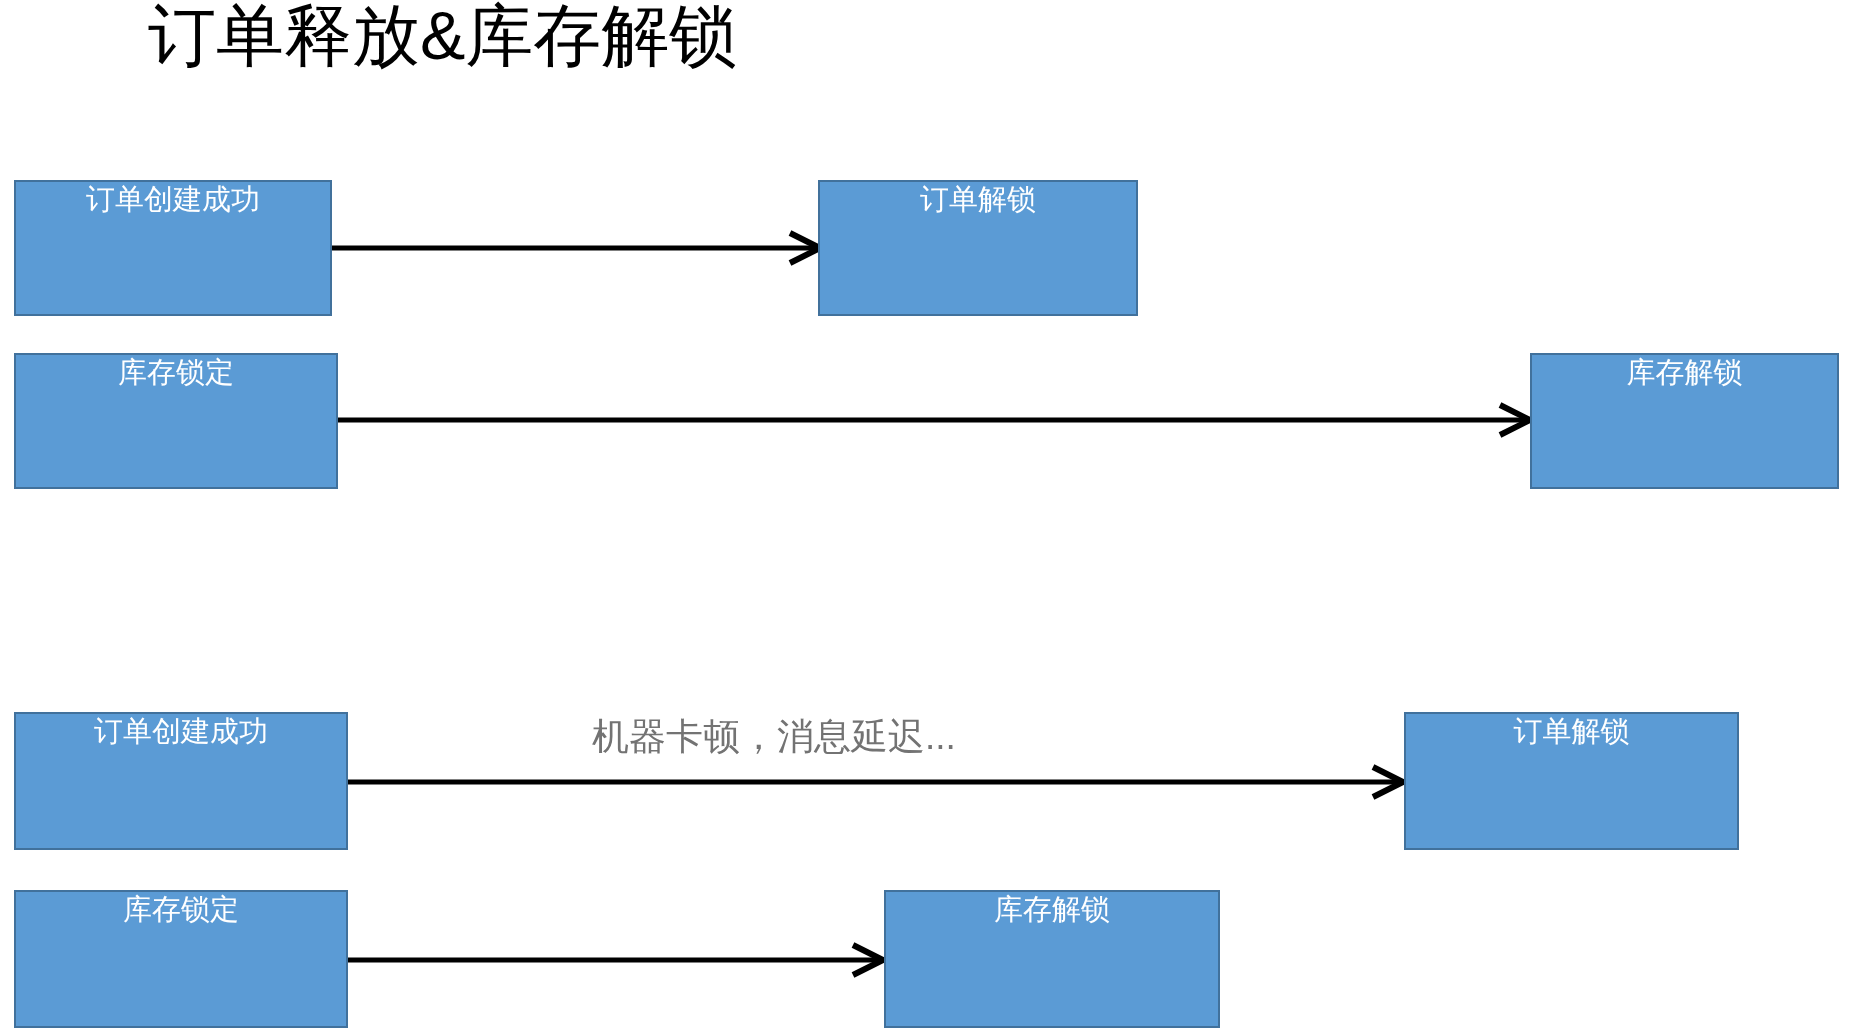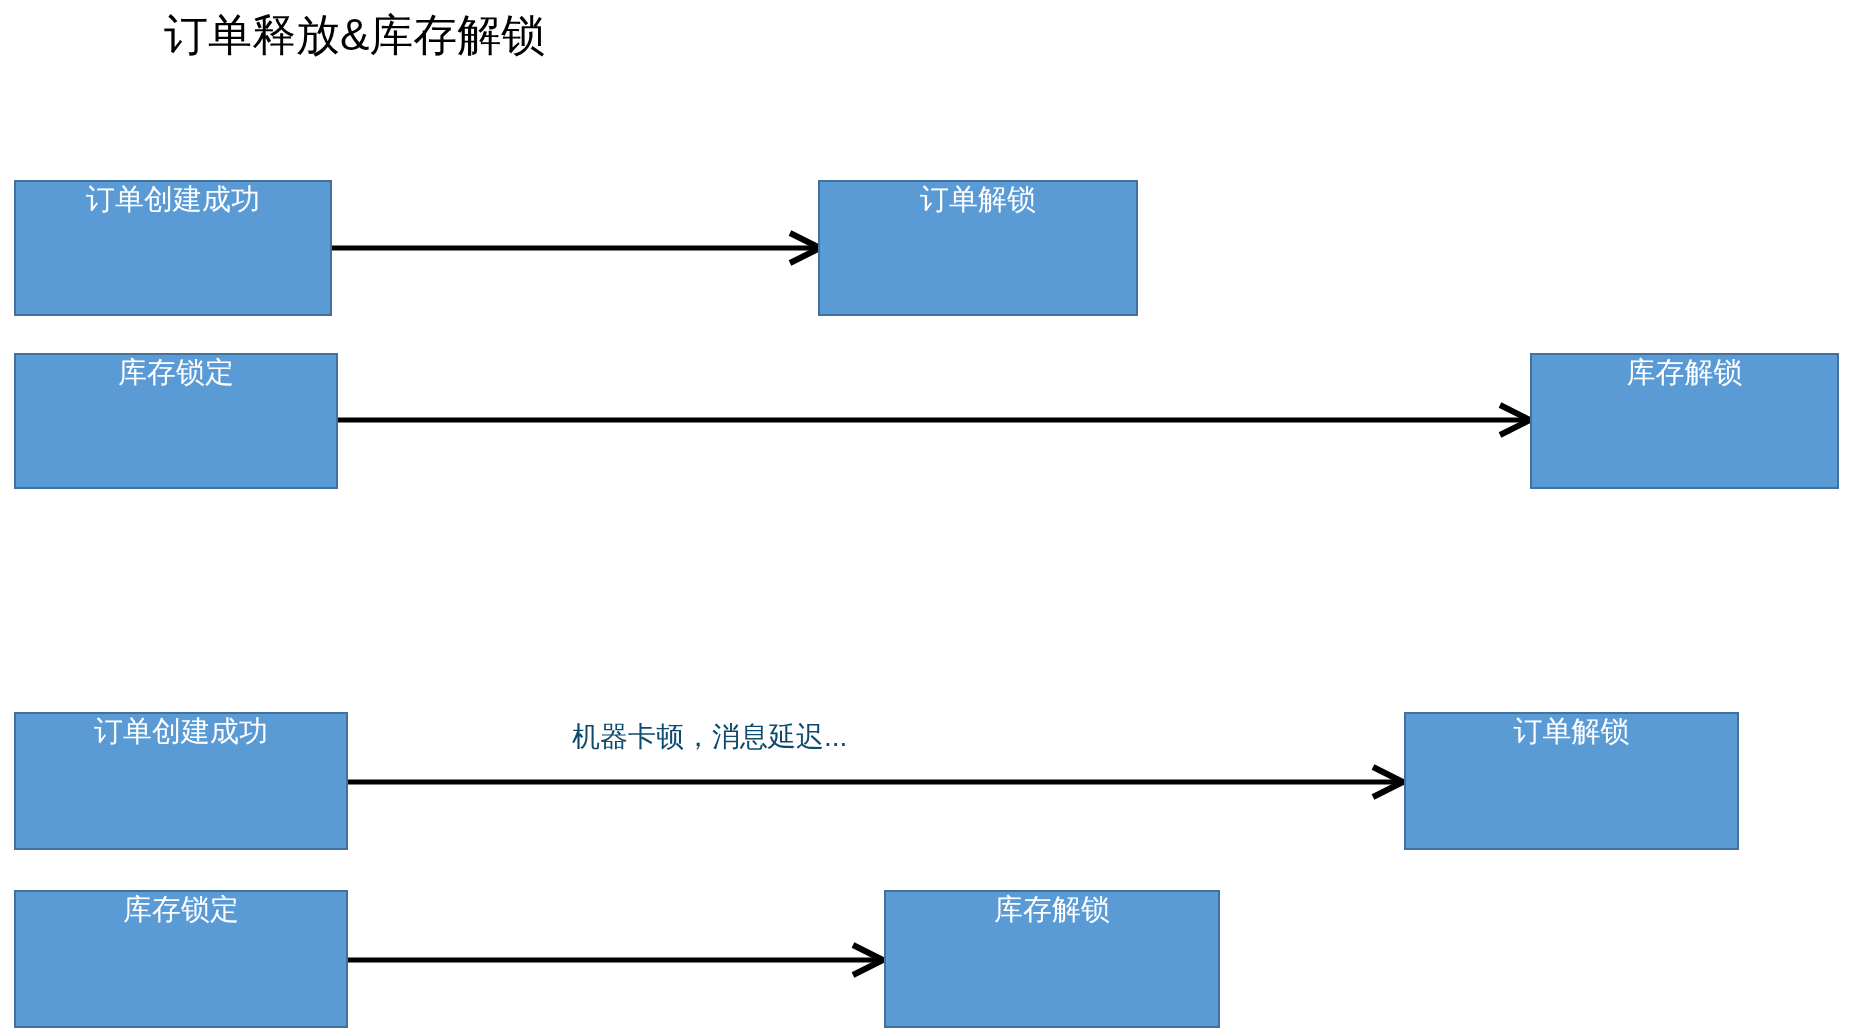--- a/index.html
+++ b/index.html
@@ -13,23 +13,23 @@
   }
   #canvas {
     position: relative;
     width: 1853px;
     height: 1035px;
     background: #ffffff;
     overflow: hidden;
   }
   .diagram-title {
     position: absolute;
-    left: 164px;
+    left: 148px;
     top: 2px;
-    font-size: 44px;
+    font-size: 68px;
     line-height: 66px;
     color: #000000;
     white-space: nowrap;
     letter-spacing: 0px;
   }
   .node {
     position: absolute;
     box-sizing: border-box;
     background: #5B9BD5;
     border: 2px solid #41719C;
@@ -45,24 +45,25 @@
   .edge {
     position: absolute;
     height: 1px;
   }
   .edge svg {
     display: block;
     overflow: visible;
   }
   .edge-label {
     position: absolute;
-    font-size: 28px;
+    font-size: 37px;
     line-height: 34px;
-    color: #0c4a6e;
+    color: #737373;
     white-space: nowrap;
+    margin-left: 20px;
   }
 </style>
 </head>
 <body>
 
 <div id="canvas">
 
   <div class="diagram-title">订单释放&amp;库存解锁</div>
 
   <div class="node" style="left:14px; top:180px; width:318px; height:136px;">

